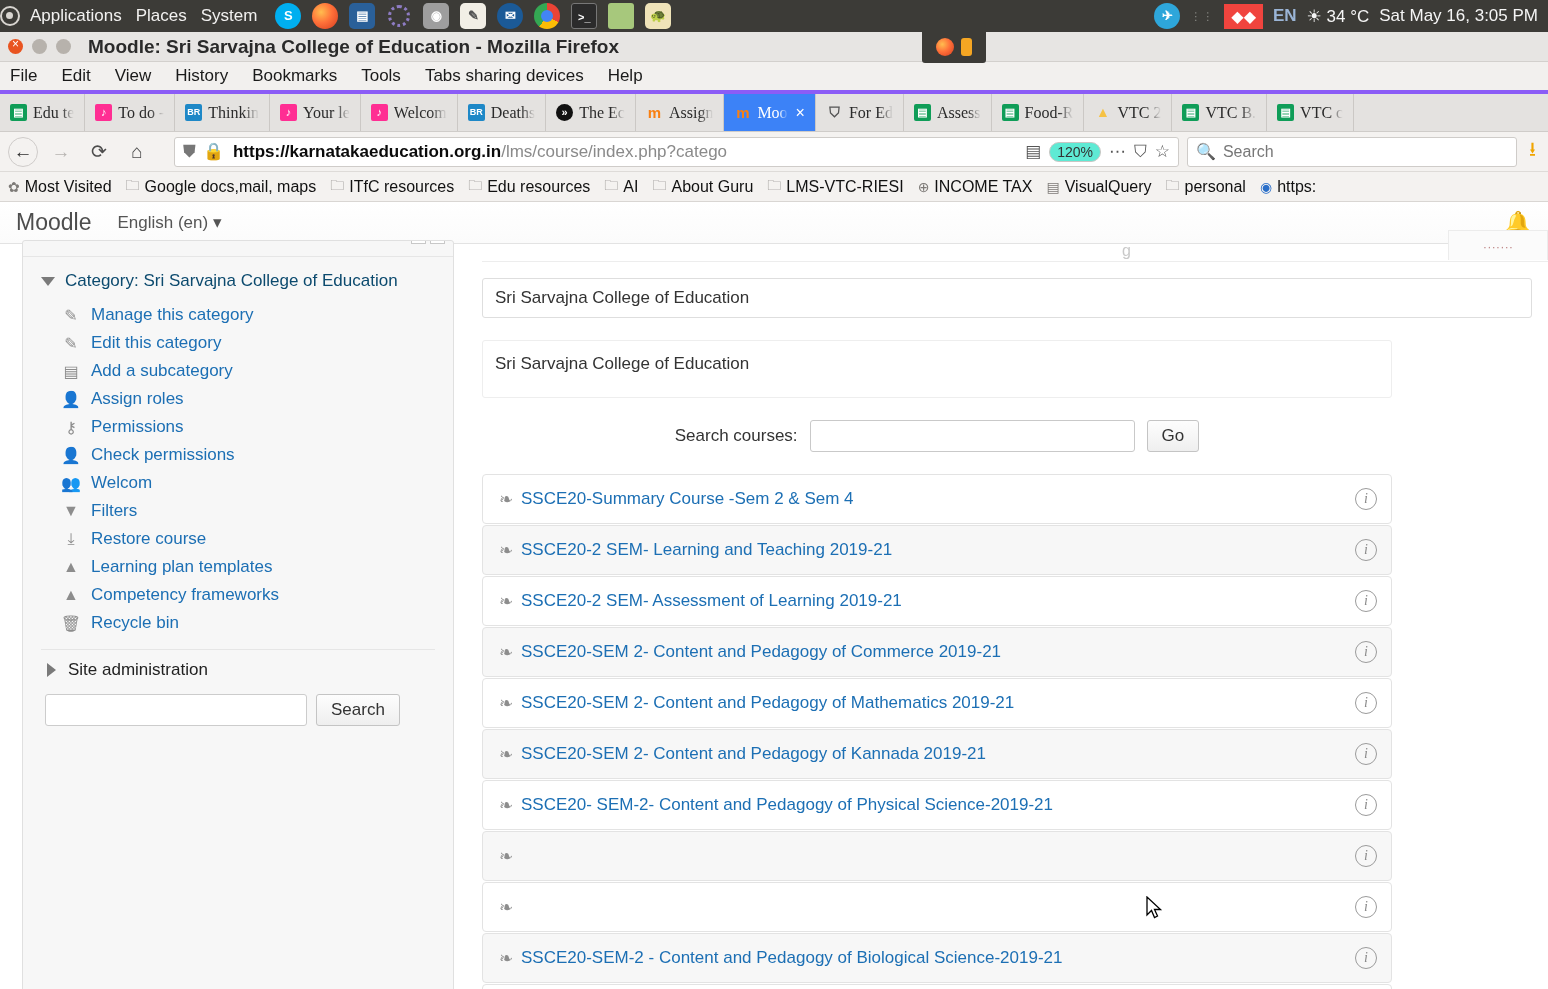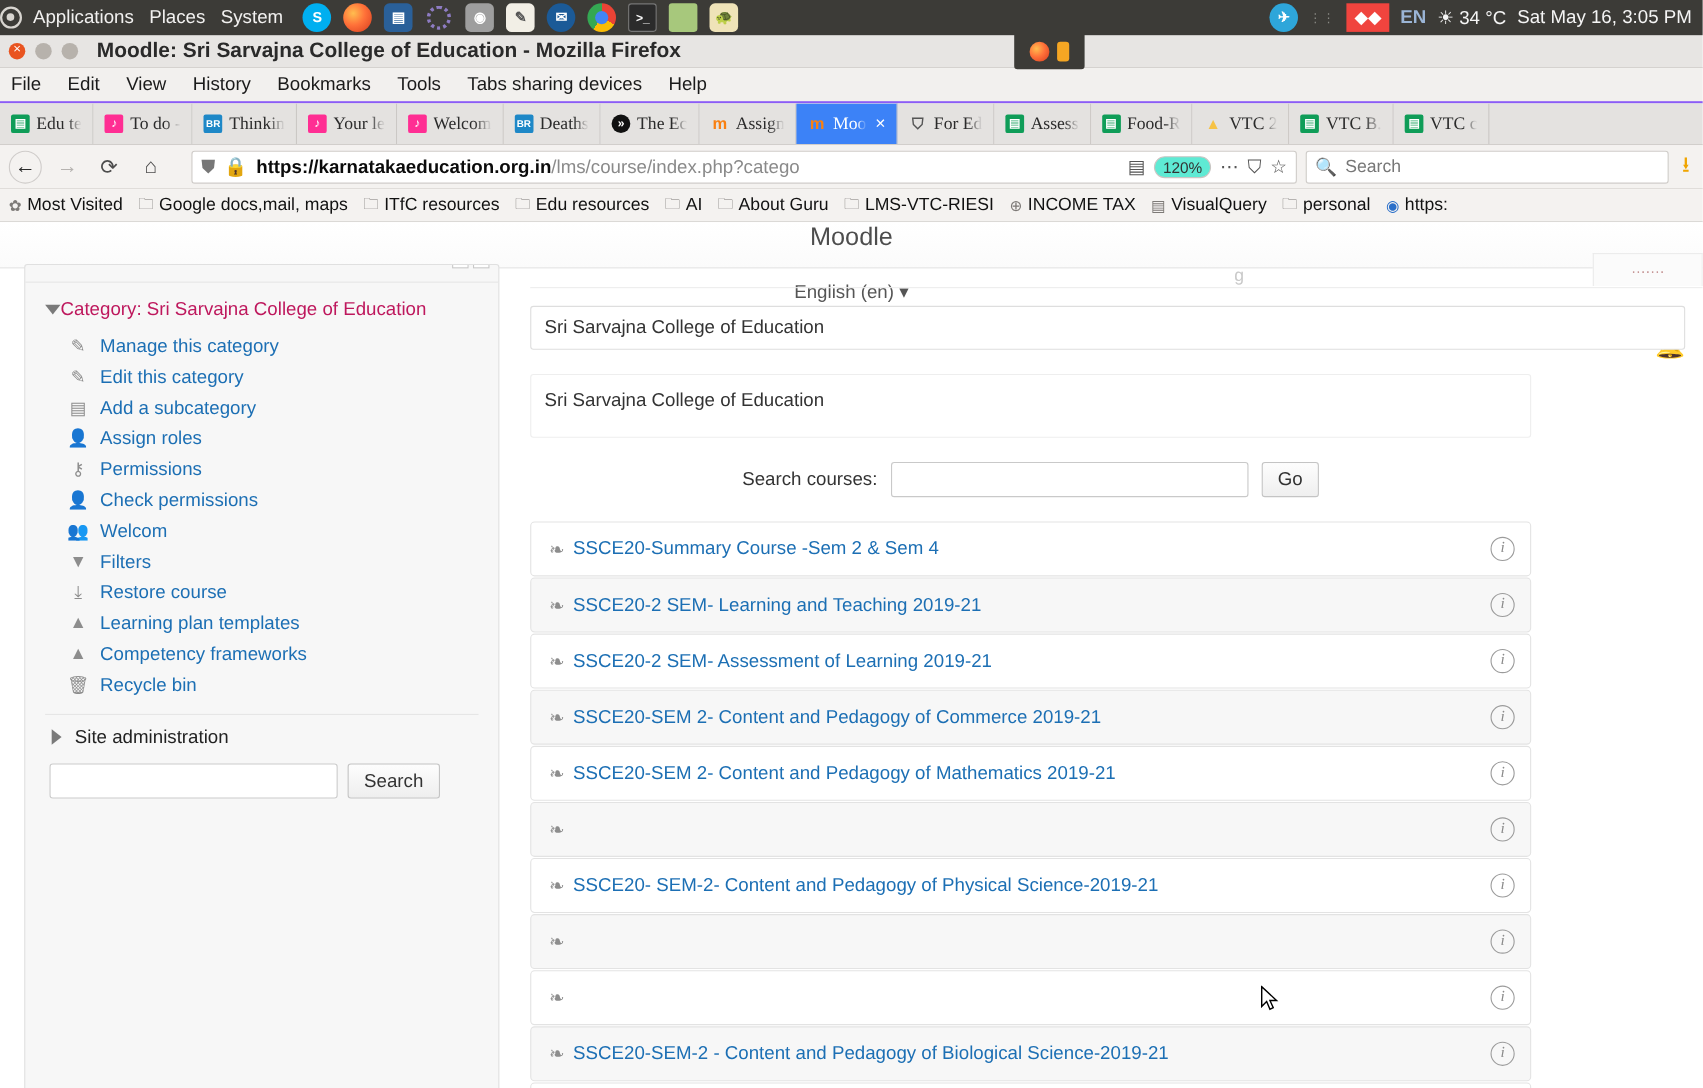--- a/index.html
+++ b/index.html
@@ -71,21 +71,21 @@
   }
   .wbtn { width:15px;height:15px;border-radius:50%; display:inline-block; }
   .wbtn.close{ background:#e95420; position:relative;}
   .wbtn.close::after{content:"×";color:#fff;font-size:12px;position:absolute;left:4px;top:-2px;line-height:15px;}
   .wbtn.min{ background:#b7b2ac; }
   .wbtn.max{ background:#b7b2ac; }
   .ff-title { font-size: 19px; color:#2a2a2a; margin-left:8px; font-weight:600; }
 
   .ff-menubar {
     height:32px; background:#f2f0ee; display:flex; align-items:center; gap:24px;
-    padding-left:10px; font-size:17px; color:#1a1a1a; border-bottom:2px solid #8b5cf6;
+    padding-left:10px; font-size:17px; color:#1a1a1a; border-bottom:4px solid #8b5cf6;
   }
 
   
   .ff-tabstrip {
     height:38px; background:#e4e2e0; display:flex; align-items:stretch;
     border-bottom:1px solid #cfccc9; overflow:hidden;
   }
   .ff-tab {
     display:flex; align-items:center; gap:6px; padding:0 10px; min-width:0;
     border-right:1px solid #cbc8c5; font-size:16px; color:#2b2b2b;
@@ -132,42 +132,42 @@
   .ff-bookmarks { height:30px; background:#f4f2f0; display:flex; align-items:center;
                   gap:14px; padding:0 8px; font-size:16px; color:#111;
                   border-bottom:1px solid #d9d6d3; overflow:hidden; }
   .bm { display:flex; align-items:center; gap:5px; white-space:nowrap; }
   .bm-ico { font-size:14px; color:#7d7a77; }
 
   
   .page { position:relative; height:calc(989px - 32px - 30px - 32px - 38px - 40px - 30px); background:#fff; overflow:hidden; }
   .moodle-header {
     height:42px; border-bottom:1px solid #e3e3e3; display:flex; align-items:center;
-    padding:0 16px; gap:26px; background: linear-gradient(#ffffff,#fbfbfb); flex-direction: column;
+    padding:0 16px; gap:26px; background: linear-gradient(#ffffff,#fbfbfb);
   }
   .moodle-brand { font-size:23px; color:#4d4d4d; }
   .moodle-lang { font-size:17px; color:#555; }
   .bell { margin-left:auto; font-size:22px; color:#9b9b9b; }
 
   .page-body { display:flex; gap:0; padding-top:0; position:relative; }
 
   
   .block {
     width:432px; margin-left:22px; background:#f7f7f7; border:1px solid #e0e0e0;
     border-radius:3px; position:relative; top:-4px; padding:0 0 14px 0;
   }
   .block-head { height:16px; border-bottom:1px solid #e6e6e6; position:relative; overflow:hidden; }
   .block-head .admin-title {
     position:absolute; top:-16px; left:20px; color:#b33a3a; font-size:15px;
     letter-spacing:1px; font-weight:bold;
   }
   .block-head .block-ctrls { position:absolute; right:8px; top:-10px; display:flex; gap:4px; }
   .block-ctrls i { display:block; width:15px;height:13px;border:1px solid #c8c8c8;background:#fff; }
   .block-body { padding:14px 0 0 0; }
-  .cat-root { display:flex; align-items:center; gap:0; padding:0 0 10px 18px; font-size:17px; color:#be185d; }
+  .cat-root { display:flex; align-items:center; gap:10px; padding:0 0 10px 18px; font-size:17px; color:#0c4a6e; }
   .caret-down { width:0;height:0;border-left:7px solid transparent;border-right:7px solid transparent;
                 border-top:9px solid #7a7a7a; }
   .caret-right { width:0;height:0;border-top:7px solid transparent;border-bottom:7px solid transparent;
                 border-left:9px solid #7a7a7a; }
   .nav-item { display:flex; align-items:center; gap:10px; padding:4px 0 4px 38px; font-size:17px; }
   .nav-item .lbl { color:#1c6fb4; }
   .nav-ico { width:20px; height:20px; flex:0 0 20px; color:#8d8d8d; font-size:16px;
              display:flex; align-items:center; justify-content:center; }
   .block-sep { border-top:1px solid #e6e6e6; margin:12px 18px 10px 18px; }
   .site-admin { display:flex; align-items:center; gap:12px; padding-left:24px; font-size:17px; color:#222; }
@@ -531,20 +531,21 @@
           <span class="course-name">SSCE20-SEM 2- Content and Pedagogy of Commerce 2019-21</span>
           <span class="info-ico">i</span>
         </div>
         <div class="course-row">
           <span class="course-ico">❧</span>
           <span class="course-name">SSCE20-SEM 2- Content and Pedagogy of Mathematics 2019-21</span>
           <span class="info-ico">i</span>
         </div>
         <div class="course-row alt">
           <span class="course-ico">❧</span>
+          <span class="course-name">SSCE20-SEM 2- Content and Pedagogy of Kannada 2019-21</span>
           <span class="info-ico">i</span>
         </div>
         <div class="course-row">
           <span class="course-ico">❧</span>
           <span class="course-name">SSCE20- SEM-2- Content and Pedagogy of Physical Science-2019-21</span>
           <span class="info-ico">i</span>
         </div>
         <div class="course-row alt">
           <span class="course-ico">❧</span>
           <span class="info-ico">i</span>

